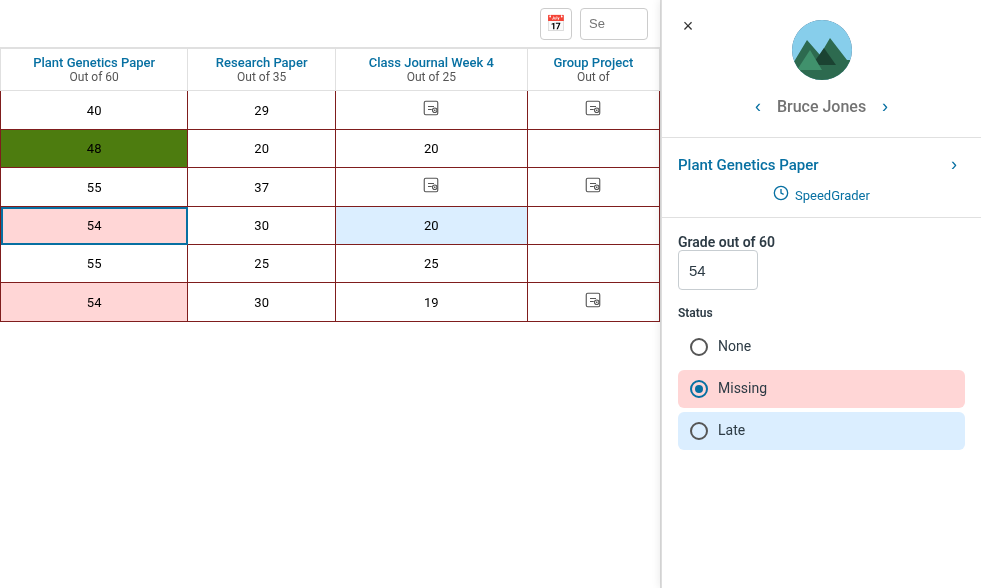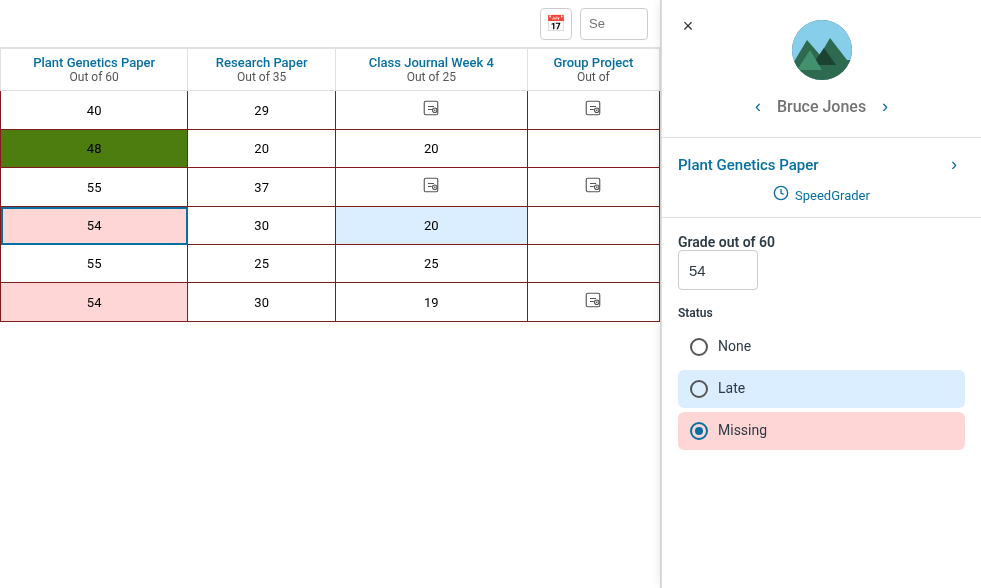--- a/index.html
+++ b/index.html
@@ -443,23 +443,23 @@
   </div>
 
   <div class="status-section">
     <div class="status-label">Status</div>
 
     <div class="status-option none-option">
       <div class="radio-circle"></div>
       <span>None</span>
     </div>
 
+    <div class="status-option missing-option">
+      <div class="radio-circle selected"></div>
+      <span>Missing</span>
+    </div>
+
     <div class="status-option late-option">
       <div class="radio-circle"></div>
       <span>Late</span>
     </div>
-
-    <div class="status-option missing-option">
-      <div class="radio-circle selected"></div>
-      <span>Missing</span>
-    </div>
   </div>
 </div>
 
 </body></html>

